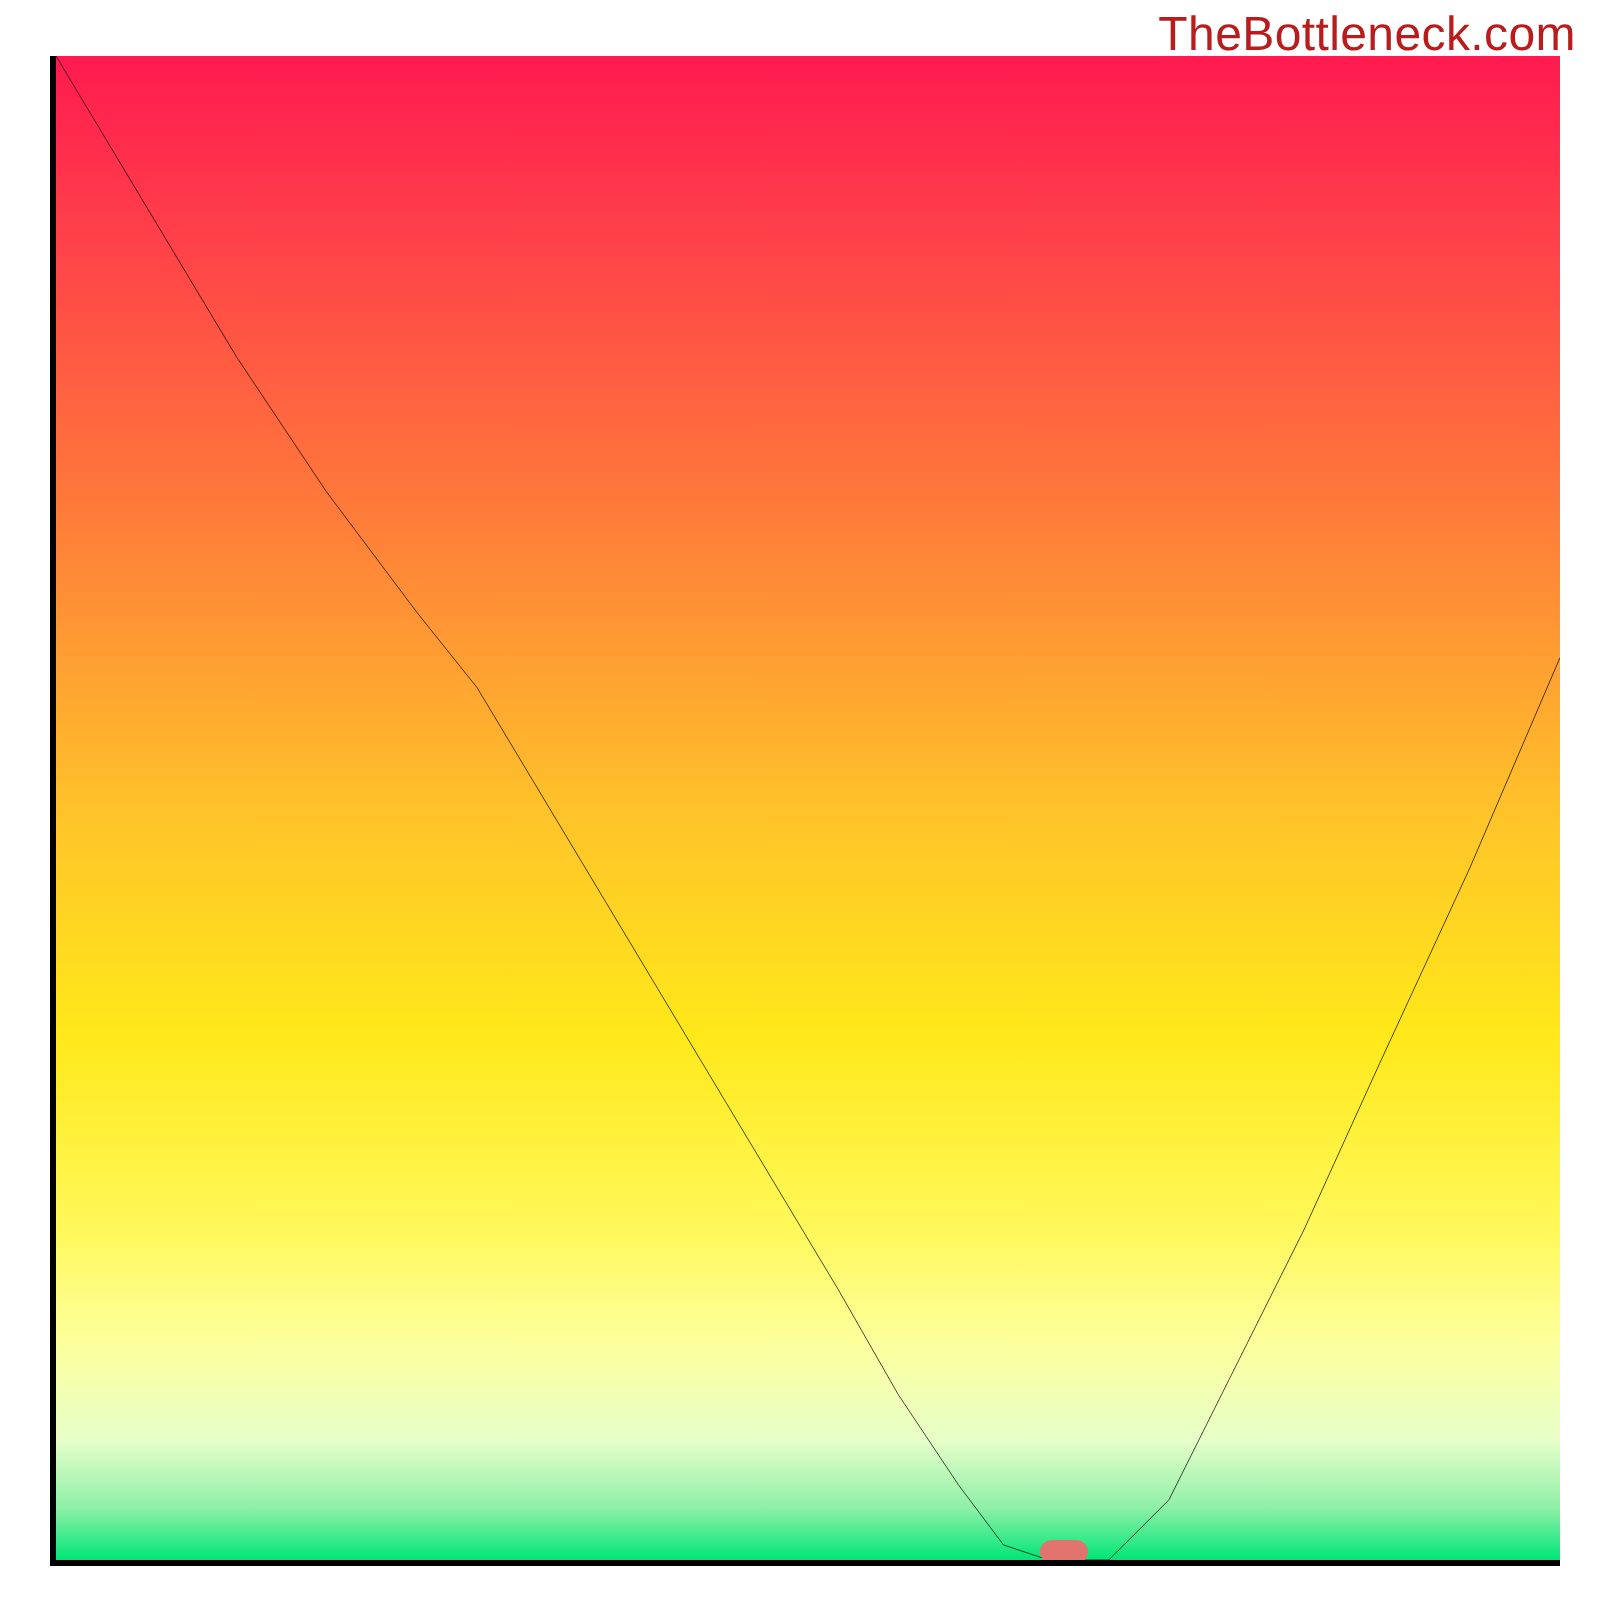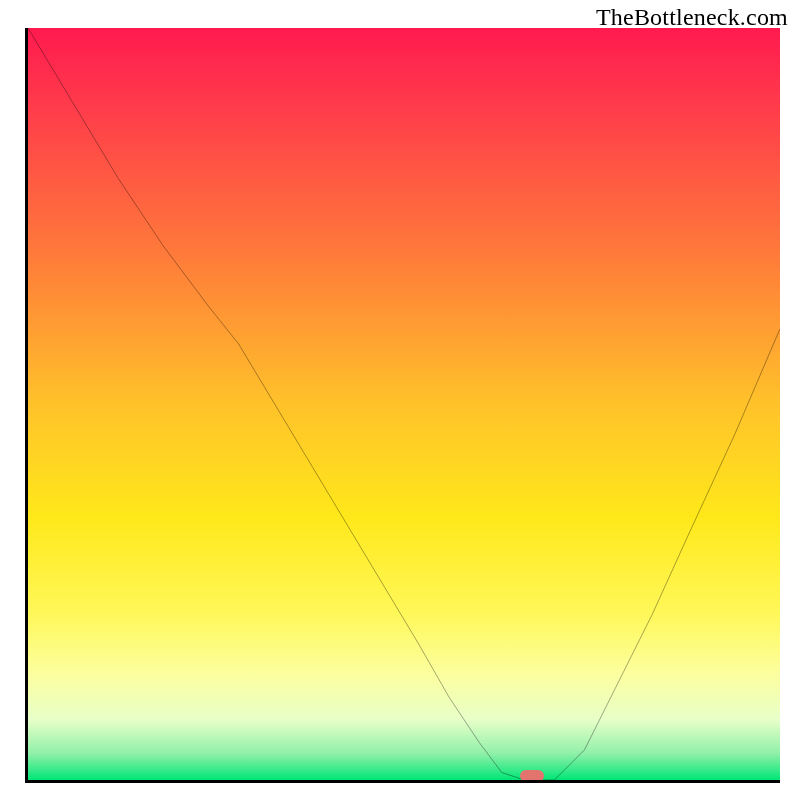--- a/index.html
+++ b/index.html
@@ -14,24 +14,23 @@
     position: relative;
     width: 800px;
     height: 800px;
   }
   .watermark {
     position: absolute;
     top: 4px;
     right: 12px;
     font-size: 24px;
     font-weight: 500;
-    color: #000000;
+    color: #b91c1c;
     letter-spacing: 0.2px;
     z-index: 10;
-    font-family: Liberation Serif, serif;
   }
   .plot-area {
     position: absolute;
     left: 25px;
     top: 28px;
     width: 752px;
     height: 752px;
     border-left: 3px solid #000;
     border-bottom: 3px solid #000;
     overflow: hidden;

